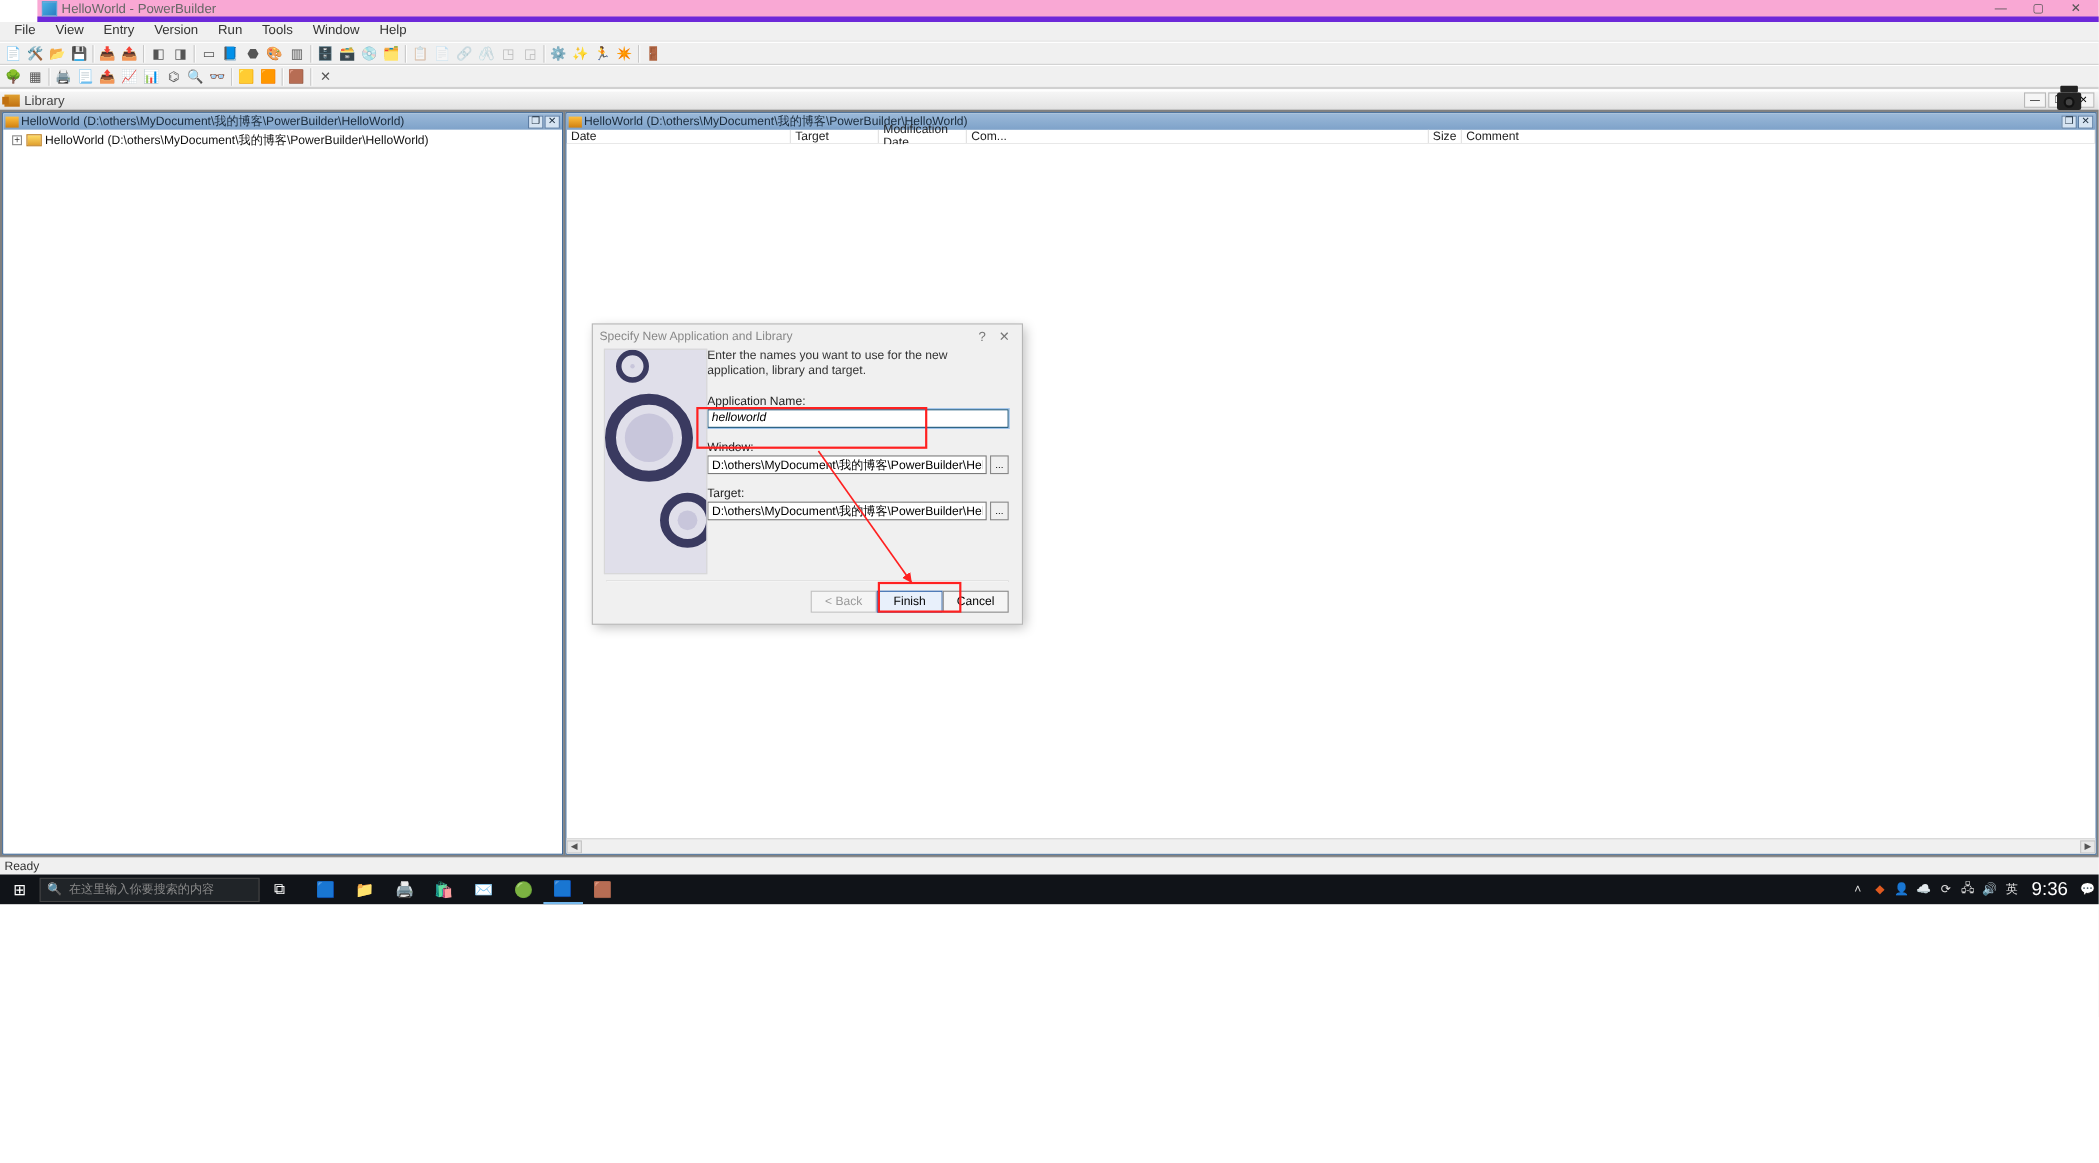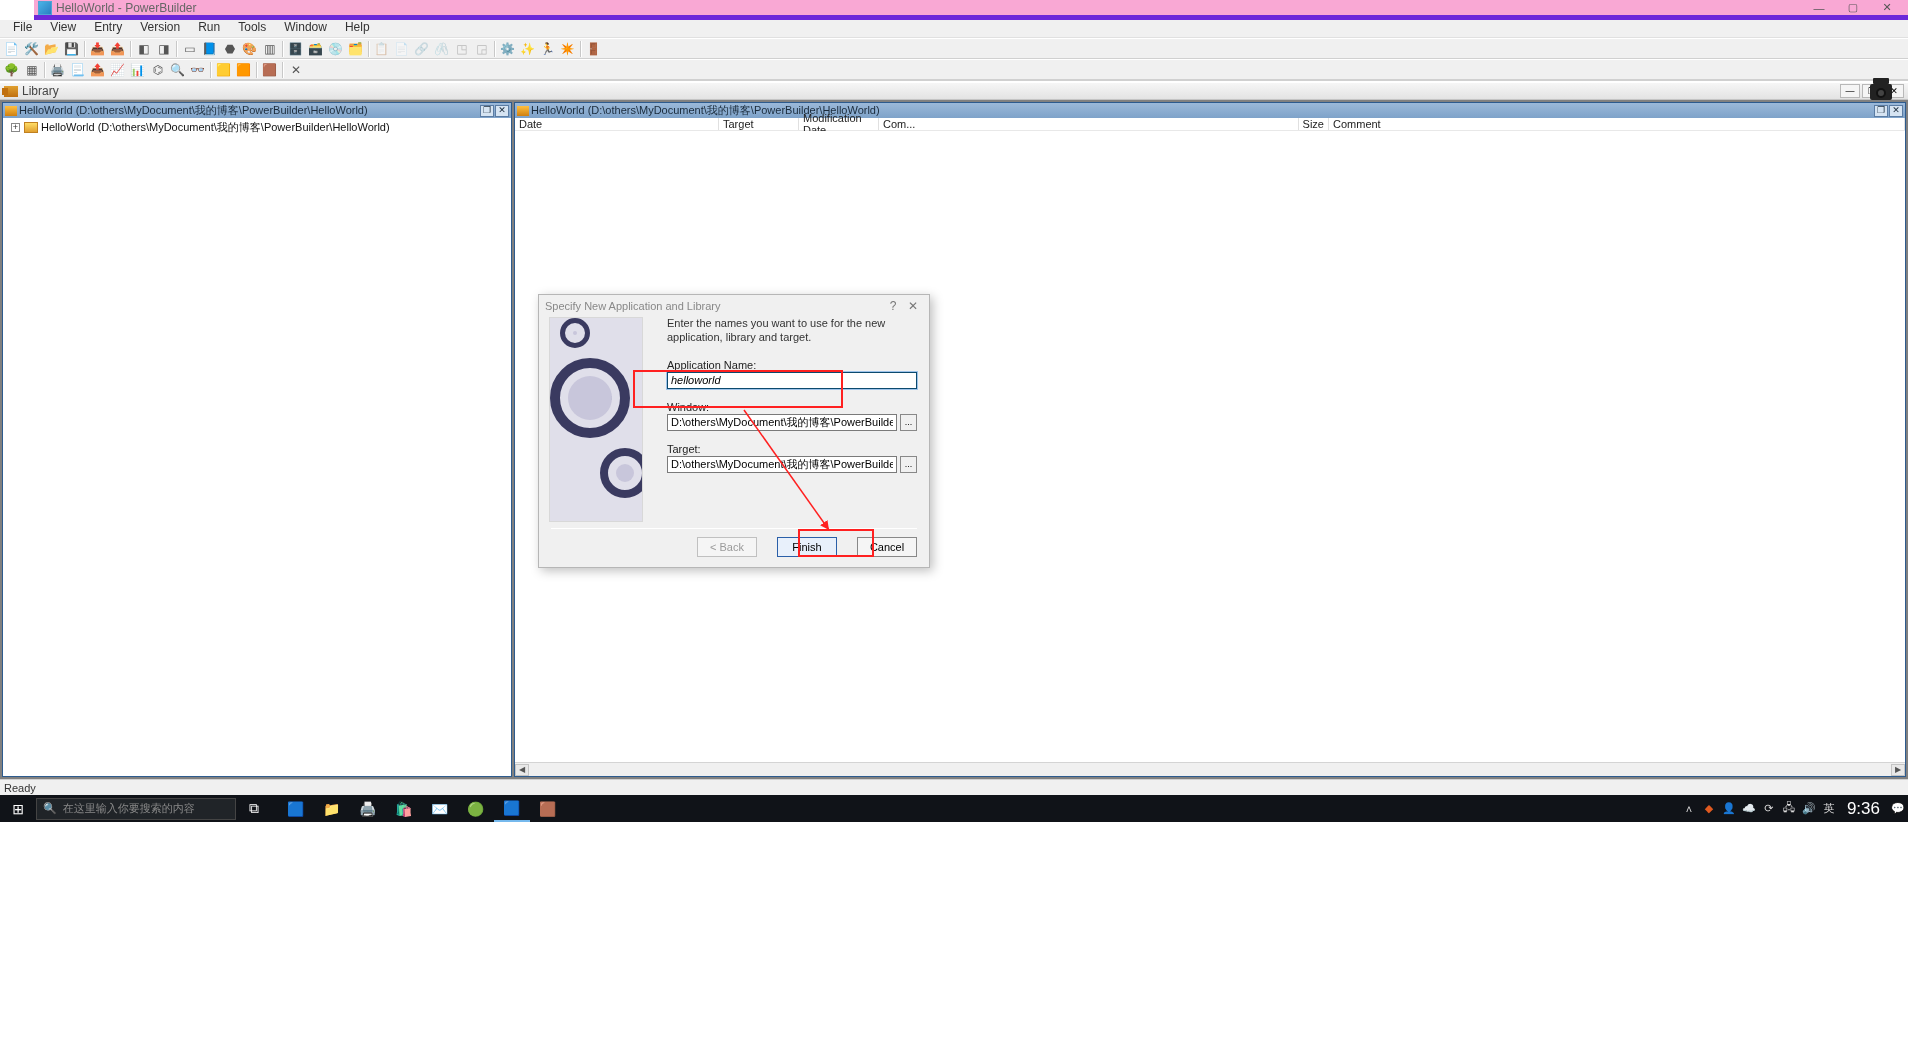--- a/index.html
+++ b/index.html
@@ -46,31 +46,31 @@
   .right-body { flex:1; background:#fff; position:relative;}
   .hscroll { position:absolute; left:0; right:0; bottom:0; height:14px; background:#f0f0f0; border-top:1px solid #d4d4d4; display:flex; align-items:center;}
   .hscroll .arrow { width:14px; height:12px; background:#e8e8e8; border:1px solid #c4c4c4; display:flex; align-items:center; justify-content:center; font-size:8px; color:#555;}
   .hscroll .track{ flex:1;}
 
   
   .dialog { position:absolute; left:538px; top:194px; width:392px; background:#f0f0f0; border:1px solid #b6b6b6; box-shadow:3px 3px 10px rgba(0,0,0,.25); font-size:11px;}
   .dlg-title { height:22px; display:flex; align-items:center; padding:0 6px; color:#888;}
   .dlg-title .sp { flex:1;}
   .dlg-title .hbtn { width:20px; text-align:center; color:#777; font-size:12px;}
-  .dlg-body { padding:0 12px 6px 10px; display:flex; gap:24px;}
+  .dlg-body { padding:0 12px 6px 10px; display:flex; gap:0;}
   .dlg-side { width:94px; height:205px; position:relative; border:1px solid #d8d8d8; overflow:hidden;}
   .dlg-main { flex:1;}
   .dlg-main p.desc { color:#333; margin-bottom:14px; line-height:1.25;}
   .fld-label { color:#222; font-size:11px; margin-bottom:1px; display:block;}
   .fld-row { display:flex; margin-bottom:12px; align-items:center;}
   input.txt { flex:1; height:17px; border:1px solid #7a7a7a; padding:0 3px; font-size:11px; background:#fff;}
   input.focus { border:1px solid #0c4a6e; outline:1px solid #9ec3ea;font-style:italic;}
   .browse { width:17px; height:17px; border:1px solid #888; background:#f0f0f0; margin-left:3px; display:flex; align-items:center; justify-content:center; font-size:9px;}
   .dlg-sep { height:1px; background:#888; border-bottom:1px solid #fff; margin:0 12px;}
-  .dlg-btns { display:flex; justify-content:flex-end; gap:20px; padding:8px 12px 10px;}
+  .dlg-btns { display:flex; justify-content:flex-end; gap:0; padding:8px 12px 10px;}
   .dlg-btns button { width:60px; height:20px; border:1px solid #888; background:#f5f5f5; font-size:11px; cursor:default;}
   .dlg-btns button.disabled{ color:#9a9a9a; border-color:#c0c0c0;}
   .dlg-btns button.primary{ border:1px solid #2a5fa8; background:#e8f0fb;}
 
   
   .redbox { position:absolute; border:2px solid #ff2020; z-index:50;}
   .arrow-svg { position:absolute; z-index:49;}
 
   
   .statusbar { height:16px; background:#f0f0f0; border-top:1px solid #d0d0d0; font-size:11px; color:#333; padding:0 4px; display:flex; align-items:center;}

